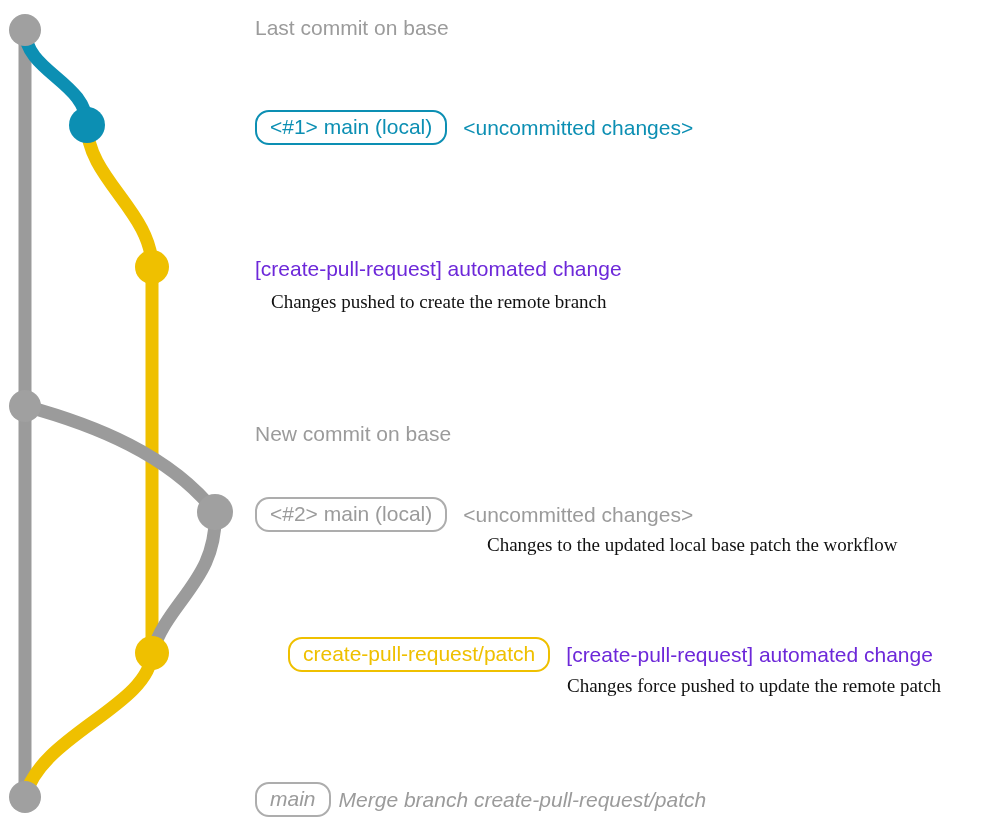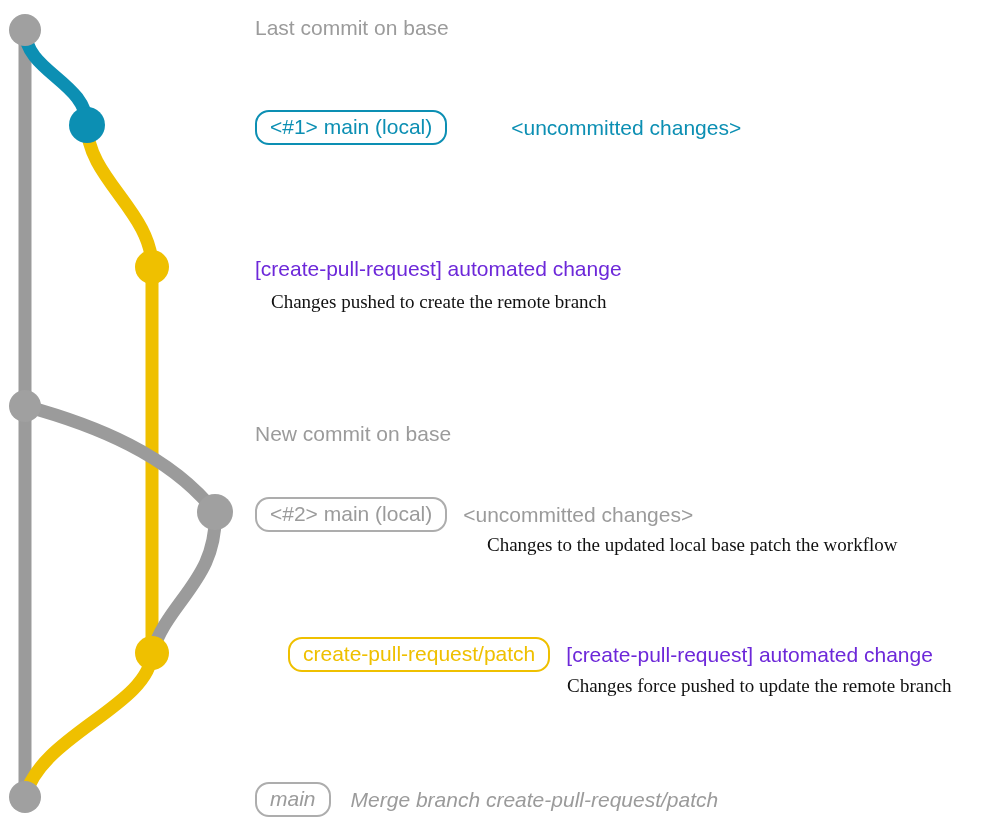--- a/index.html
+++ b/index.html
@@ -114,40 +114,40 @@
     <circle cx="215" cy="512" r="18" fill="#A0A0A0"></circle>
     <circle cx="152" cy="653" r="17" fill="#EFC000"></circle>
     <circle cx="25" cy="797" r="16" fill="#A0A0A0"></circle>
   </g>
 </svg>
 
 <div class="text-layer">
 
   <div class="heading" style="left:255px; top:17px;">Last commit on base</div>
 
-  <div class="row" style="left:255px; top:110px;gap:48px;">
+  <div class="row" style="left:255px; top:110px;">
     <span class="pill blue">&lt;#1&gt; main (local)</span>
     <span class="subject blue" style="margin-left:16px;">&lt;uncommitted changes&gt;</span>
   </div>
 
   <div class="subject gold" style="position:absolute; left:255px; top:258px;">[create-pull-request] automated change</div>
   <div class="note" style="left:271px; top:292px;">Changes pushed to create the remote branch</div>
 
   <div class="heading" style="left:255px; top:423px;">New commit on base</div>
 
   <div class="row" style="left:255px; top:497px;">
     <span class="pill gray">&lt;#2&gt; main (local)</span>
     <span class="subject gray" style="margin-left:16px;">&lt;uncommitted changes&gt;</span>
   </div>
   <div class="note" style="left:487px; top:535px;">Changes to the updated local base patch the workflow</div>
 
   <div class="row" style="left:255px; top:637px;">
     <span class="pill gold">create-pull-request/patch</span>
     <span class="subject gold" style="margin-left:16px;">[create-pull-request] automated change</span>
   </div>
-  <div class="note" style="left:567px; top:676px;">Changes force pushed to update the remote branch</div>
+  <div class="note" style="left:567px; top:676px;">Changes force pushed to update the remote patch</div>
 
   <div class="row" style="left:255px; top:782px;font-style:italic;">
     <span class="pill gray">main</span>
-    <span class="subject gray" style="margin-left:20px;">Merge branch create-pull-request/patch</span>
+    <span class="subject gray" style="margin-left:8px;">Merge branch create-pull-request/patch</span>
   </div>
 
 </div>
 
 </body></html>

